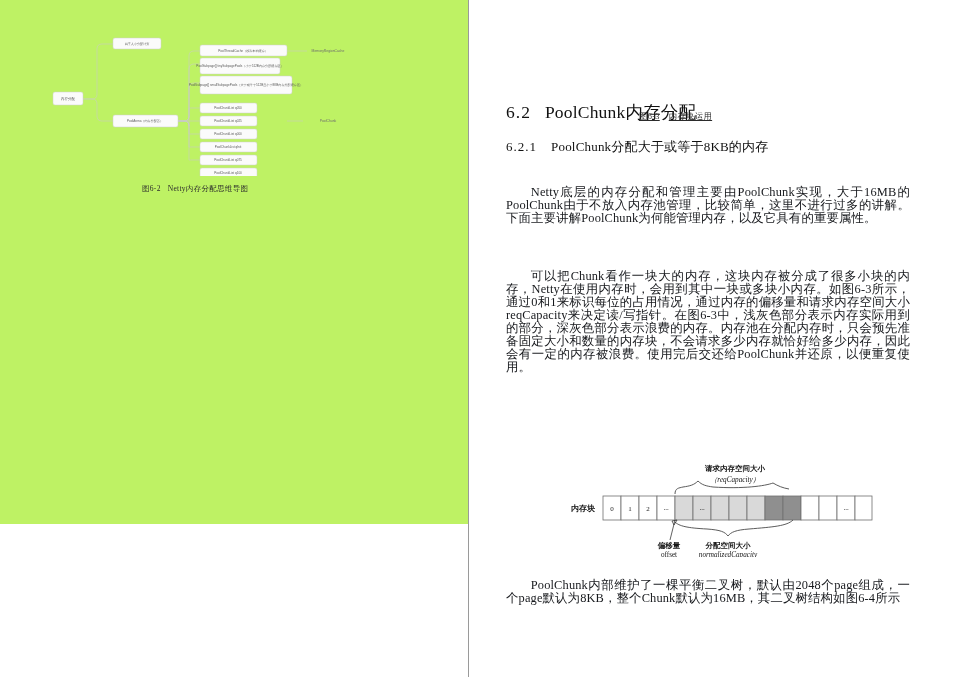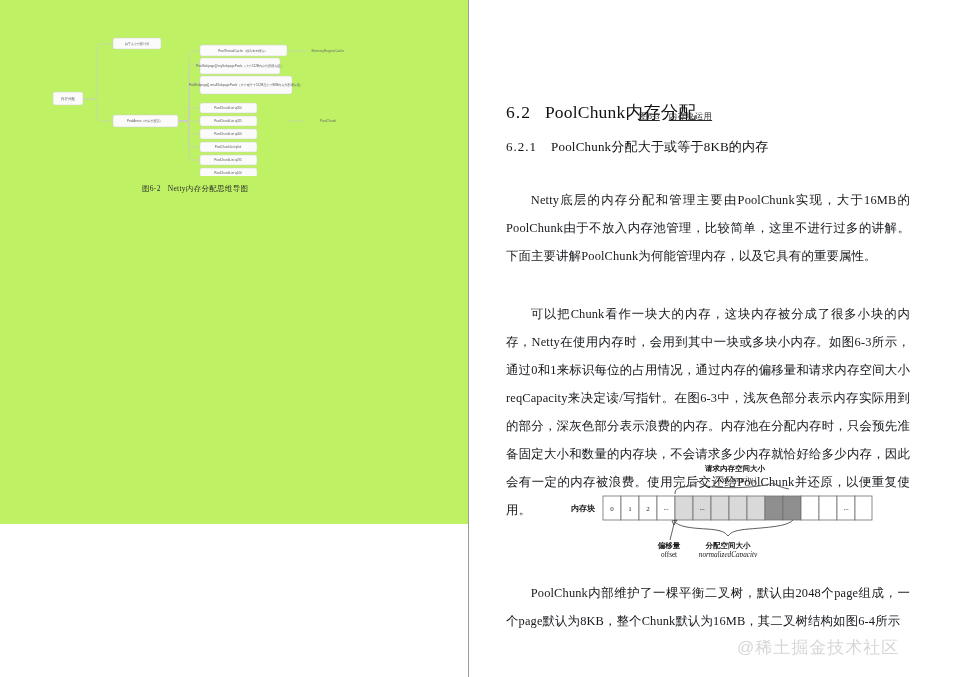--- a/index.html
+++ b/index.html
@@ -121,29 +121,29 @@
   .sec-num { letter-spacing: 1px; }
   .sec-gap { display: inline-block; width: 14px; }
 
   p.body {
     position: absolute;
     left: 0;
     margin: 0;
     width: 404px;
     font-family: "Liberation Serif", "DejaVu Serif", serif;
     font-size: 12.4px;
-    line-height: 28px;
+    line-height: 13px;
     text-align: justify;
     text-justify: inter-ideograph;
     text-indent: 2em;
     color: #16181c;
     letter-spacing: 0.15px;
   }
   #p-1 { top: 186px; }
-  #p-2 { top: 300px; }
+  #p-2 { top: 270px; }
   #p-3 { top: 579px; }
 
   
   #fig63 {
     position: absolute;
     left: 88px;
     top: 462px;
     width: 316px;
     height: 95px;
   }
@@ -358,14 +358,13 @@
         <text class="ann-cn" x="112" y="86">偏移量</text>
         <text class="ann-en upright" x="112" y="95">offset</text>
       </svg>
     </div>
 
     <div class="fig-caption" id="fig63-caption" style="left:170px; top:111px; position:absolute;">
       <span class="cap-num">图6-3</span><span>内存块运用</span>
     </div>
   </div>
 
-  <div id="watermark">@稀土掘金技术社区</div>
 </div>
 
 </body></html>

